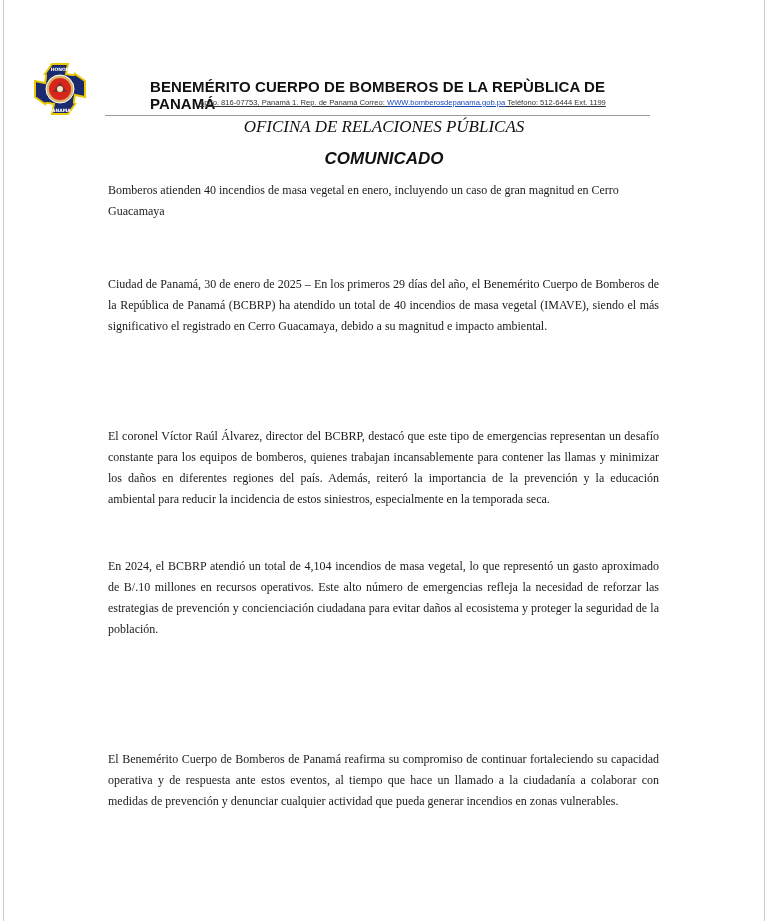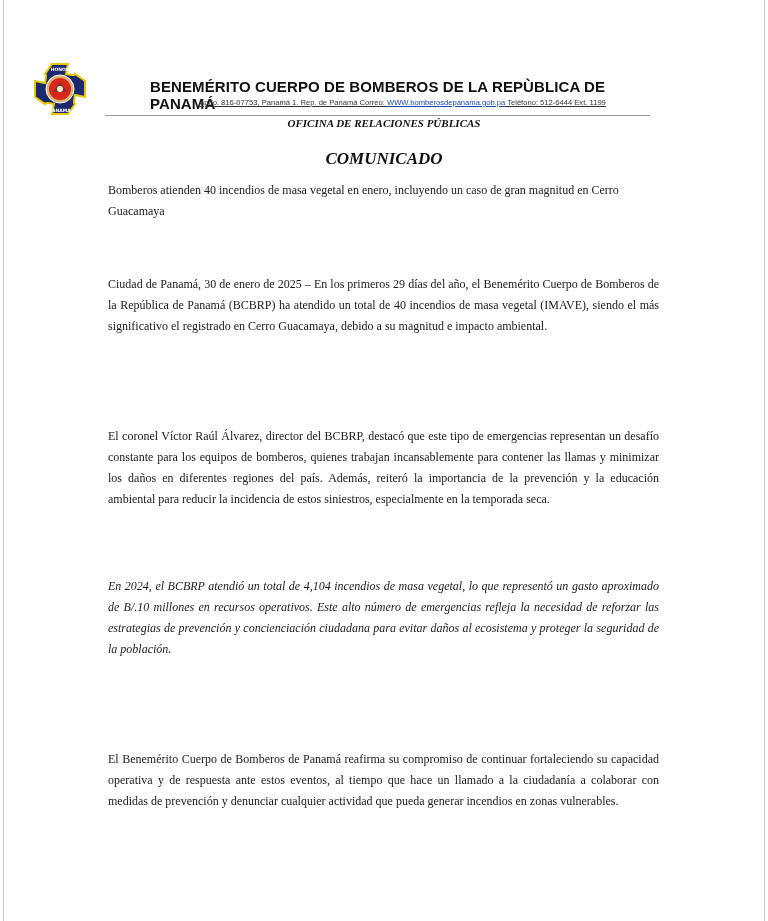--- a/index.html
+++ b/index.html
@@ -7,29 +7,29 @@
   .edge-l { position:absolute; left:3px; top:0; width:1px; height:921px; background:#c8c8c8; }
   .edge-r { position:absolute; right:3px; top:0; width:1px; height:921px; background:#c8c8c8; }
   .logo { position:absolute; left:33px; top:62px; width:54px; height:54px; }
   .hdr-title { position:absolute; left:150px; top:78px; width:510px; text-align:left;
     font-family:"Liberation Sans", sans-serif; font-weight:bold; font-size:15px; color:#111; letter-spacing:0.1px; }
   .hdr-sub { position:absolute; left:150px; top:98px; width:505px; text-align:center;
     font-family:"Liberation Sans", sans-serif; font-size:7.6px; color:#333;text-decoration:underline; }
   .hdr-sub a { color:#1a47b8; text-decoration:underline; }
   .rule { position:absolute; left:105px; top:115px; width:545px; height:1px; background:#9a9a9a; }
   .office { position:absolute; left:0; width:768px; top:117px; text-align:center;
-    font-family:"Liberation Serif", serif; font-weight:bold; font-style:italic; font-size:11px; color:#111; }
+    font-family:"Liberation Serif", serif; font-weight:normal; font-style:italic; font-size:17px; color:#111; }
   .comunicado { position:absolute; left:0; width:768px; top:149px; text-align:center;
-    font-family:Liberation Serif, serif; font-weight:bold; font-style:italic; font-size:17px; color:#111; }
+    font-family:Liberation Sans, sans-serif; font-weight:bold; font-style:italic; font-size:17px; color:#111; }
   .p { position:absolute; left:108px; width:551px; font-family:"Liberation Serif", serif;
     font-size:12px; line-height:21px; color:#1a1a1a; text-align:justify; }
   .headline { top:180px; text-align:left; }
   .p1 { top:274px; }
   .p2 { top:426px; }
-  .p3 { top:576px;font-style:italic; }
+  .p3 { top:556px; }
   .p4 { top:749px; }
 </style>
 </head>
 <body>
 
 <div class="edge-l"></div>
 <div class="edge-r"></div>
 
 <div class="logo">
   <svg width="54" height="54" viewBox="0 0 54 54">

